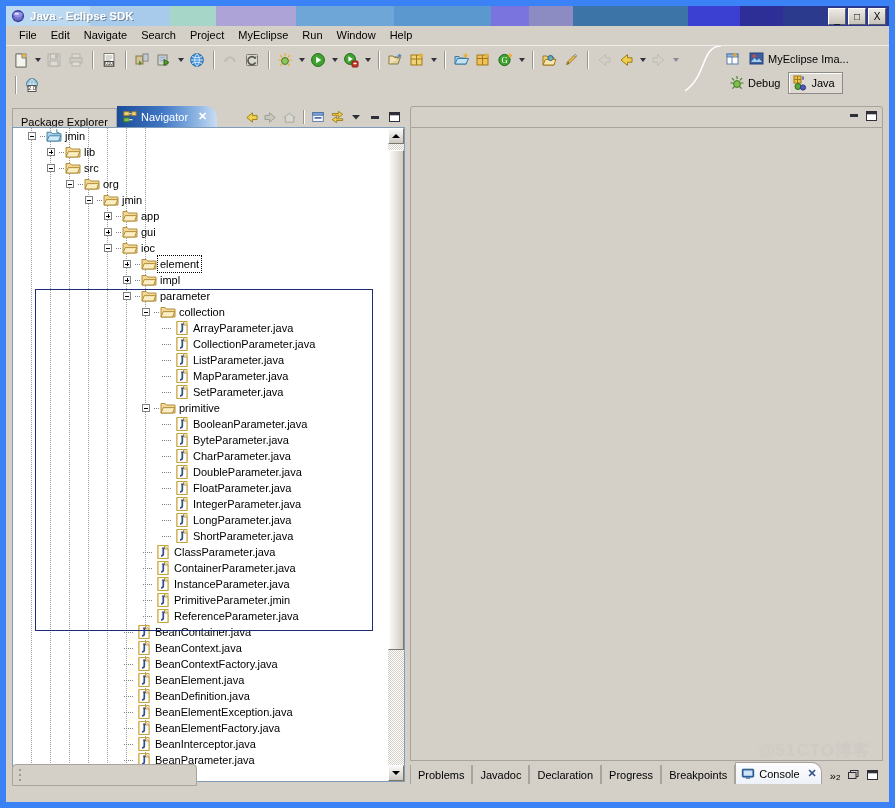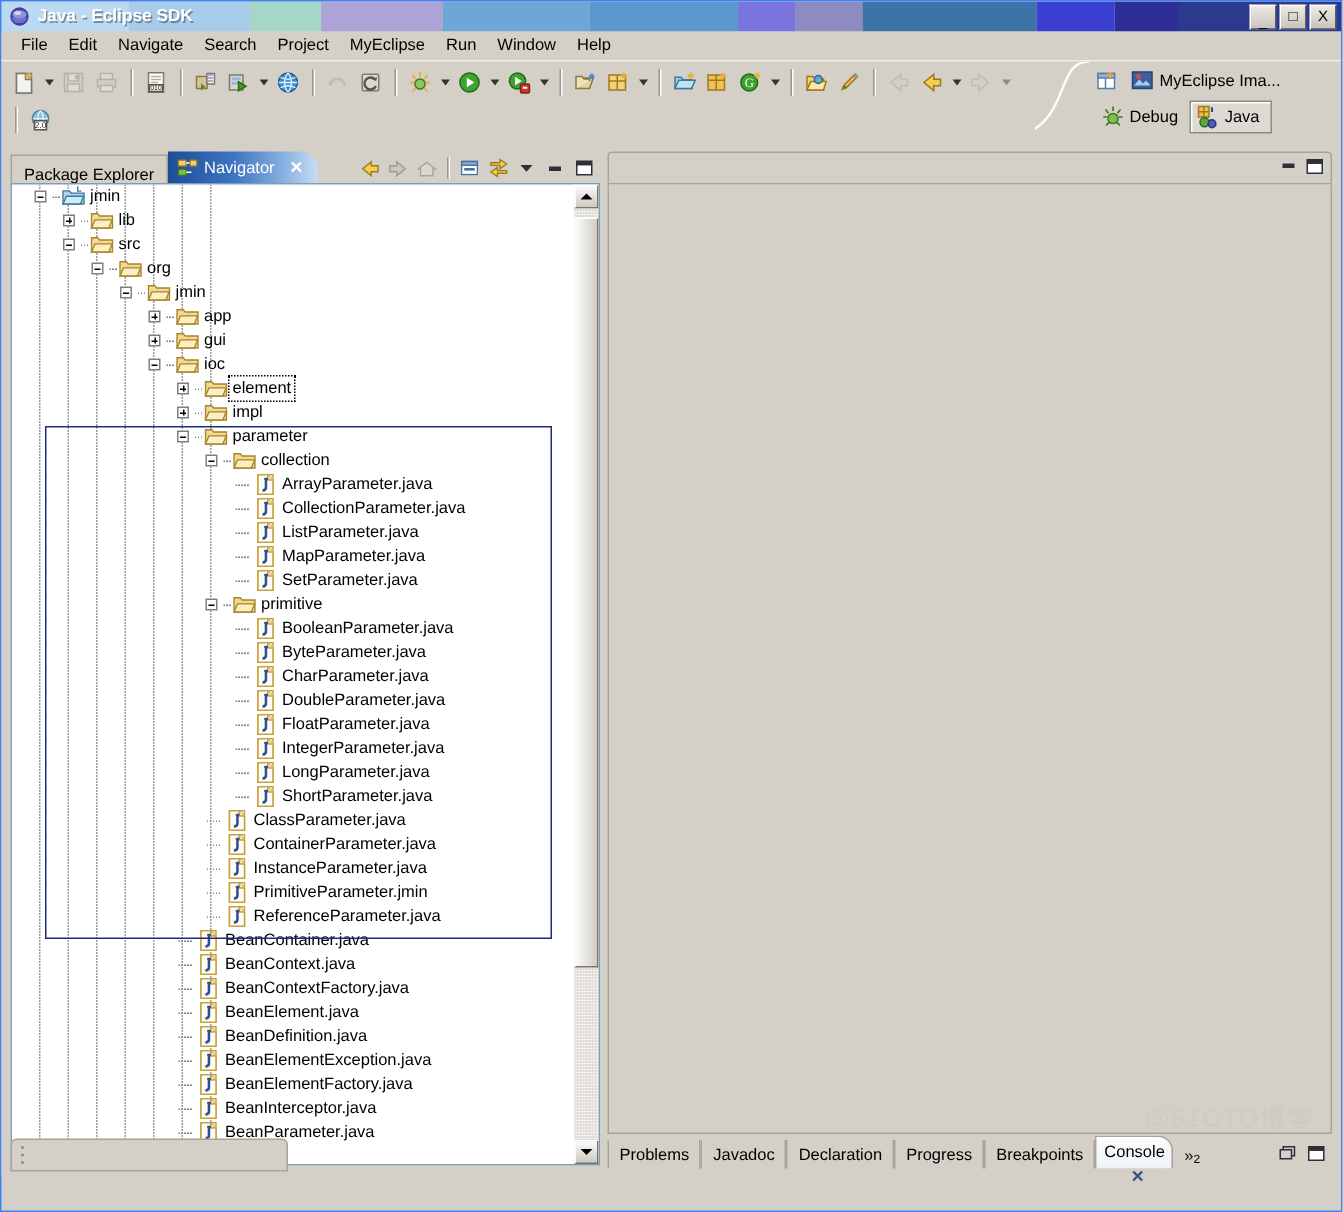--- a/index.html
+++ b/index.html
@@ -4,21 +4,21 @@
 <style>
   html,body{margin:0;padding:0;}
   body{
     width:895px;height:808px;overflow:hidden;
     font-family:"Liberation Sans", sans-serif;
     font-size:11px;
     background:#d4d0c8;
     -webkit-font-smoothing:none;
   }
   .app{position:relative;width:895px;height:808px;background:#d4d0c8;
-       border:1px solid #3b82f6;box-sizing:border-box;}
+       border:6px solid #3b82f6;box-sizing:border-box;}
 
   
   .titlebar{position:relative;height:20px;display:flex;align-items:center;
             overflow:hidden;}
   .tb-seg{height:20px;}
   .tb-title-wrap{position:absolute;left:0;top:0;height:20px;display:flex;
                  align-items:center;padding-left:5px;z-index:3;}
   .tb-icon{width:14px;height:14px;margin-right:5px;flex:0 0 auto;}
   .tb-text{color:#fff;font-weight:bold;font-size:11.5px;
            font-family:"Liberation Sans",sans-serif;
@@ -152,21 +152,21 @@
   
   .console{position:absolute;left:404px;top:658px;right:6px;height:24px;}
   .ctabs{position:relative;height:22px;display:flex;align-items:flex-end;}
   .ctab{height:19px;padding:0 7px;display:flex;align-items:center;
         font-size:11px;color:#000;background:#d4d0c8;
         border-left:1px solid #a8a49d;border-right:1px solid #a8a49d;
         cursor:pointer;font-family:"Liberation Sans",sans-serif;}
   .ctab.active{height:21px;gap:4px;padding:0 4px 0 5px;
                background:linear-gradient(to bottom,#fdfdfd,#eef2f8);
                border:1px solid #a8a49d;border-bottom:none;
-               border-top-right-radius:10px;font-weight:normal;flex-direction:column;}
+               border-top-right-radius:10px;font-weight:normal;}
   .ctab.active .closex{color:#33508c;font-weight:bold;margin-left:4px;}
   .cchev{display:flex;align-items:flex-end;padding:0 6px 2px 8px;
          font-size:11px;color:#000;font-family:"Liberation Sans",sans-serif;}
   .cchev sub{font-size:8px;}
   .c-ctrls{position:absolute;right:4px;bottom:3px;display:flex;gap:6px;}
 
   
   .statusarea{position:absolute;left:6px;right:6px;bottom:2px;height:24px;}
   .status-left{position:absolute;left:0;top:0;width:185px;height:22px;
                background:#d4d0c8;border:1px solid #a8a49d;

